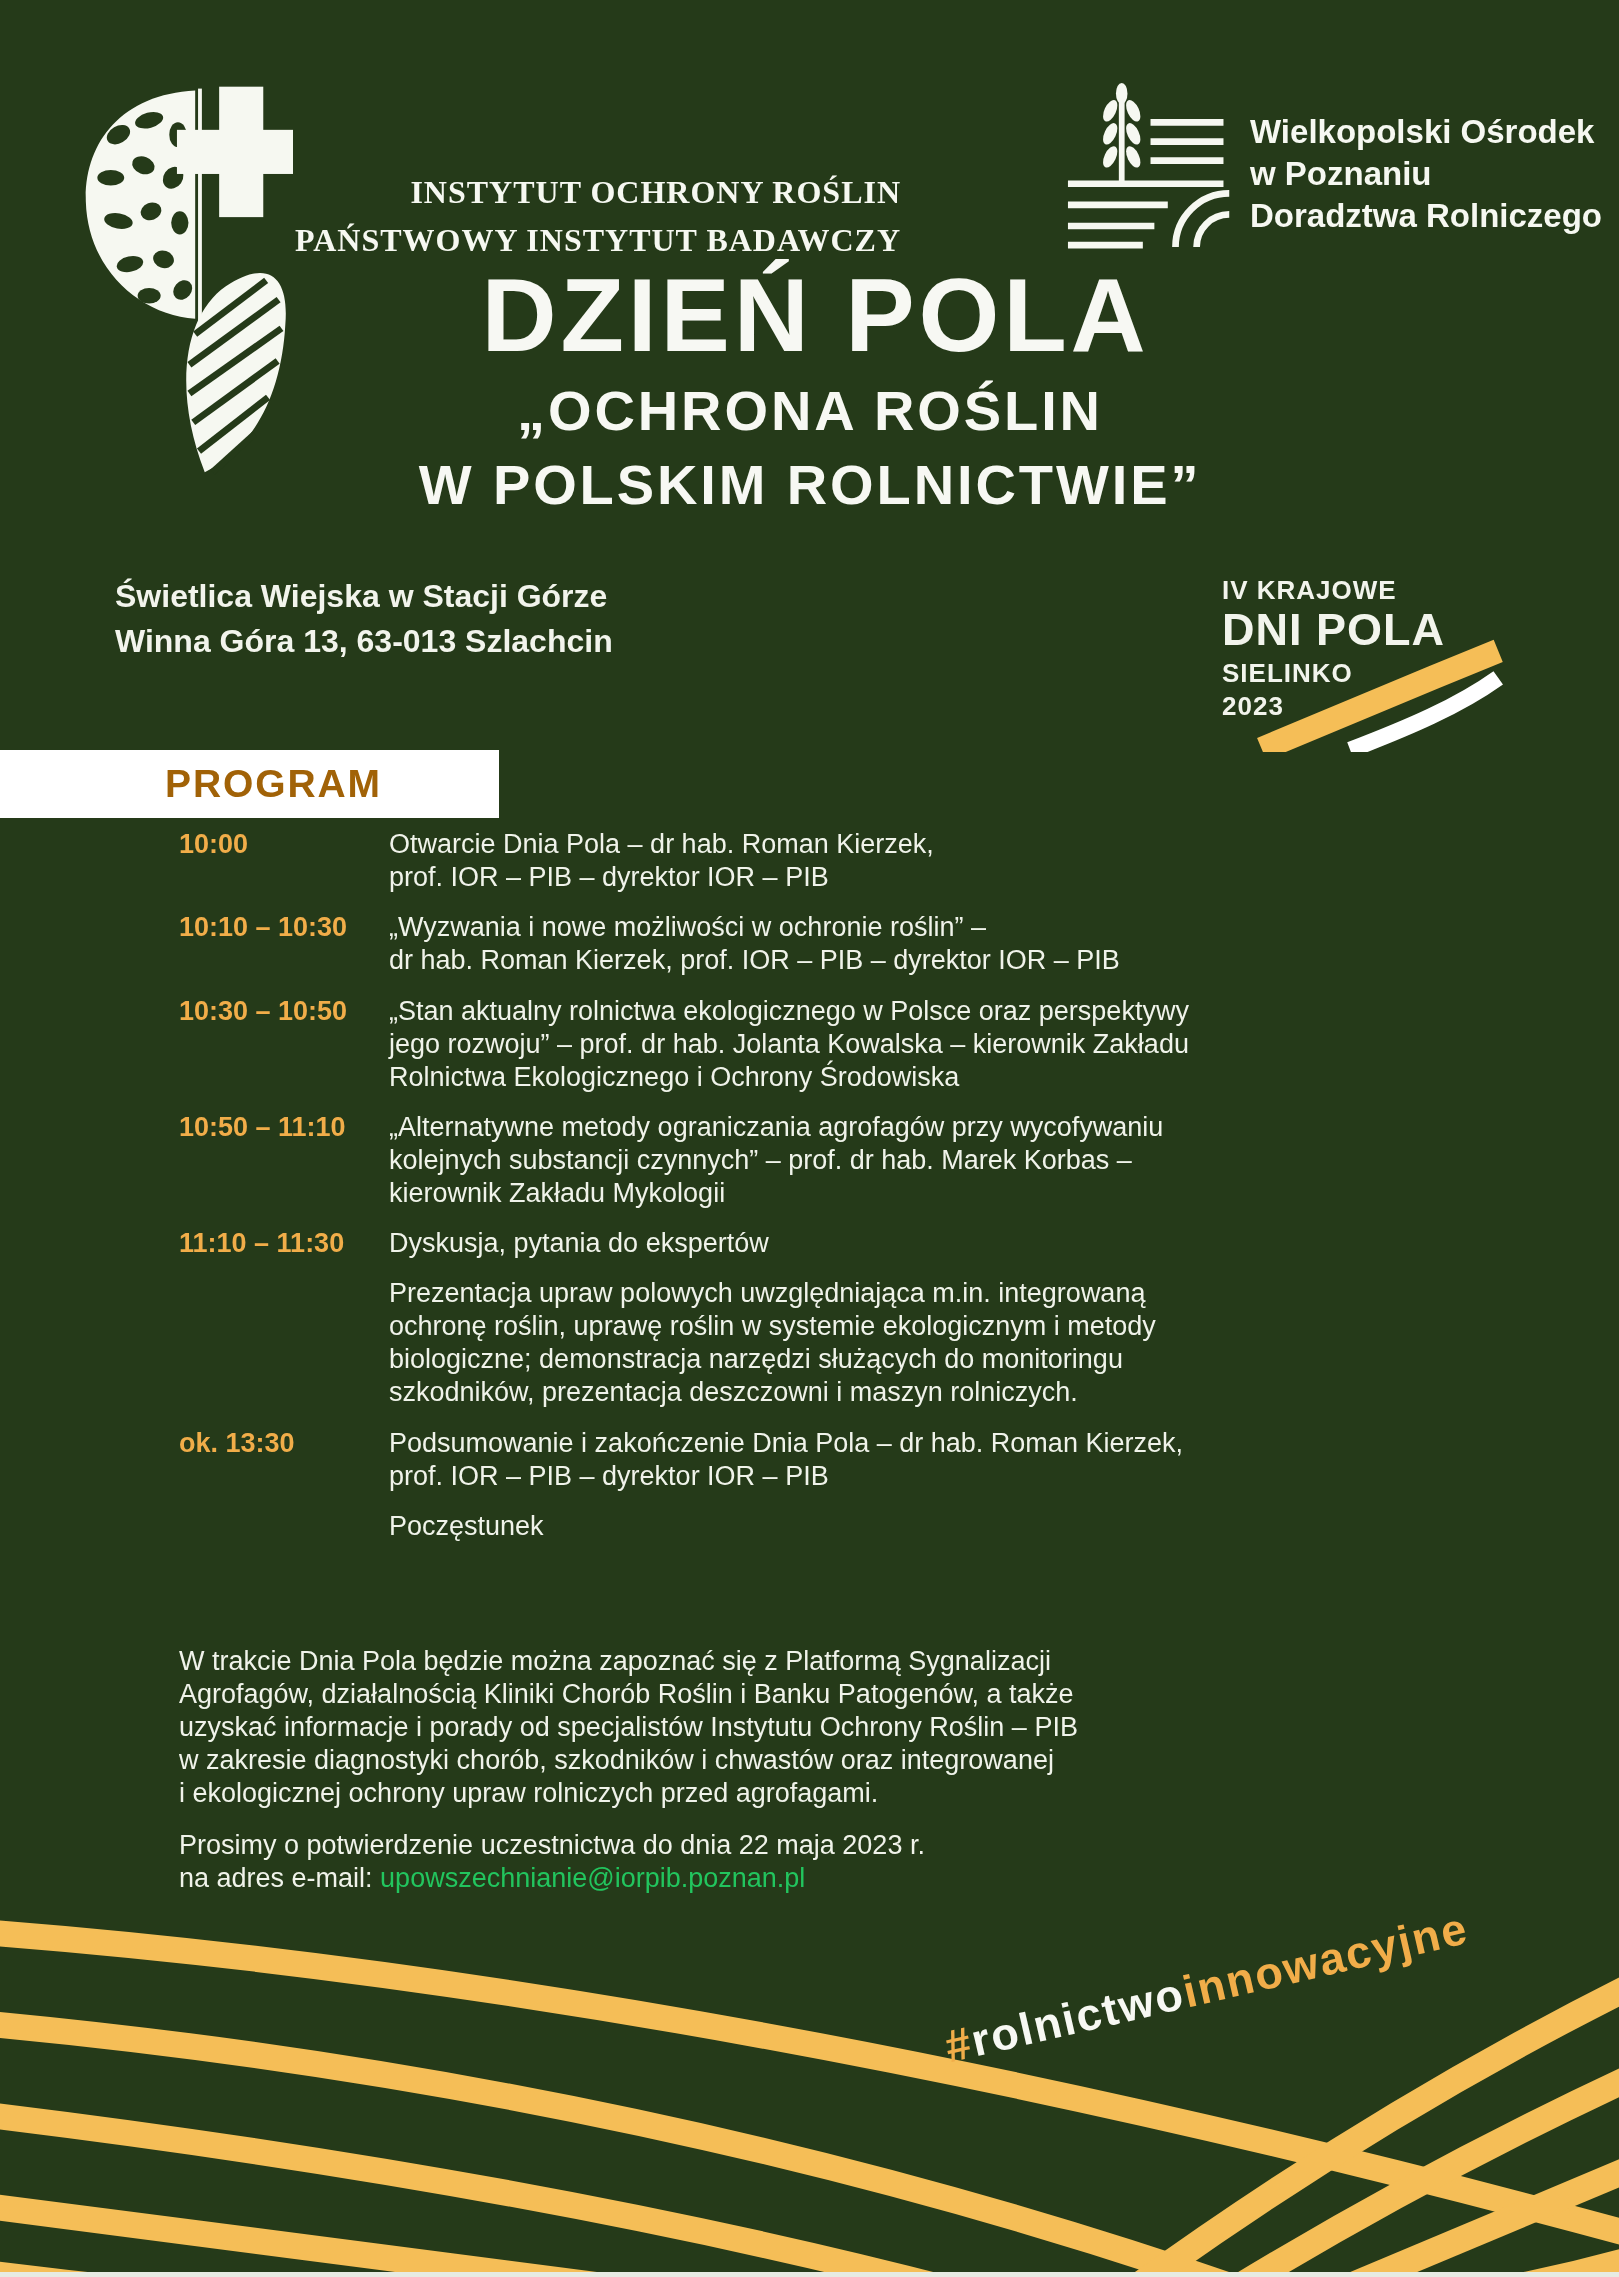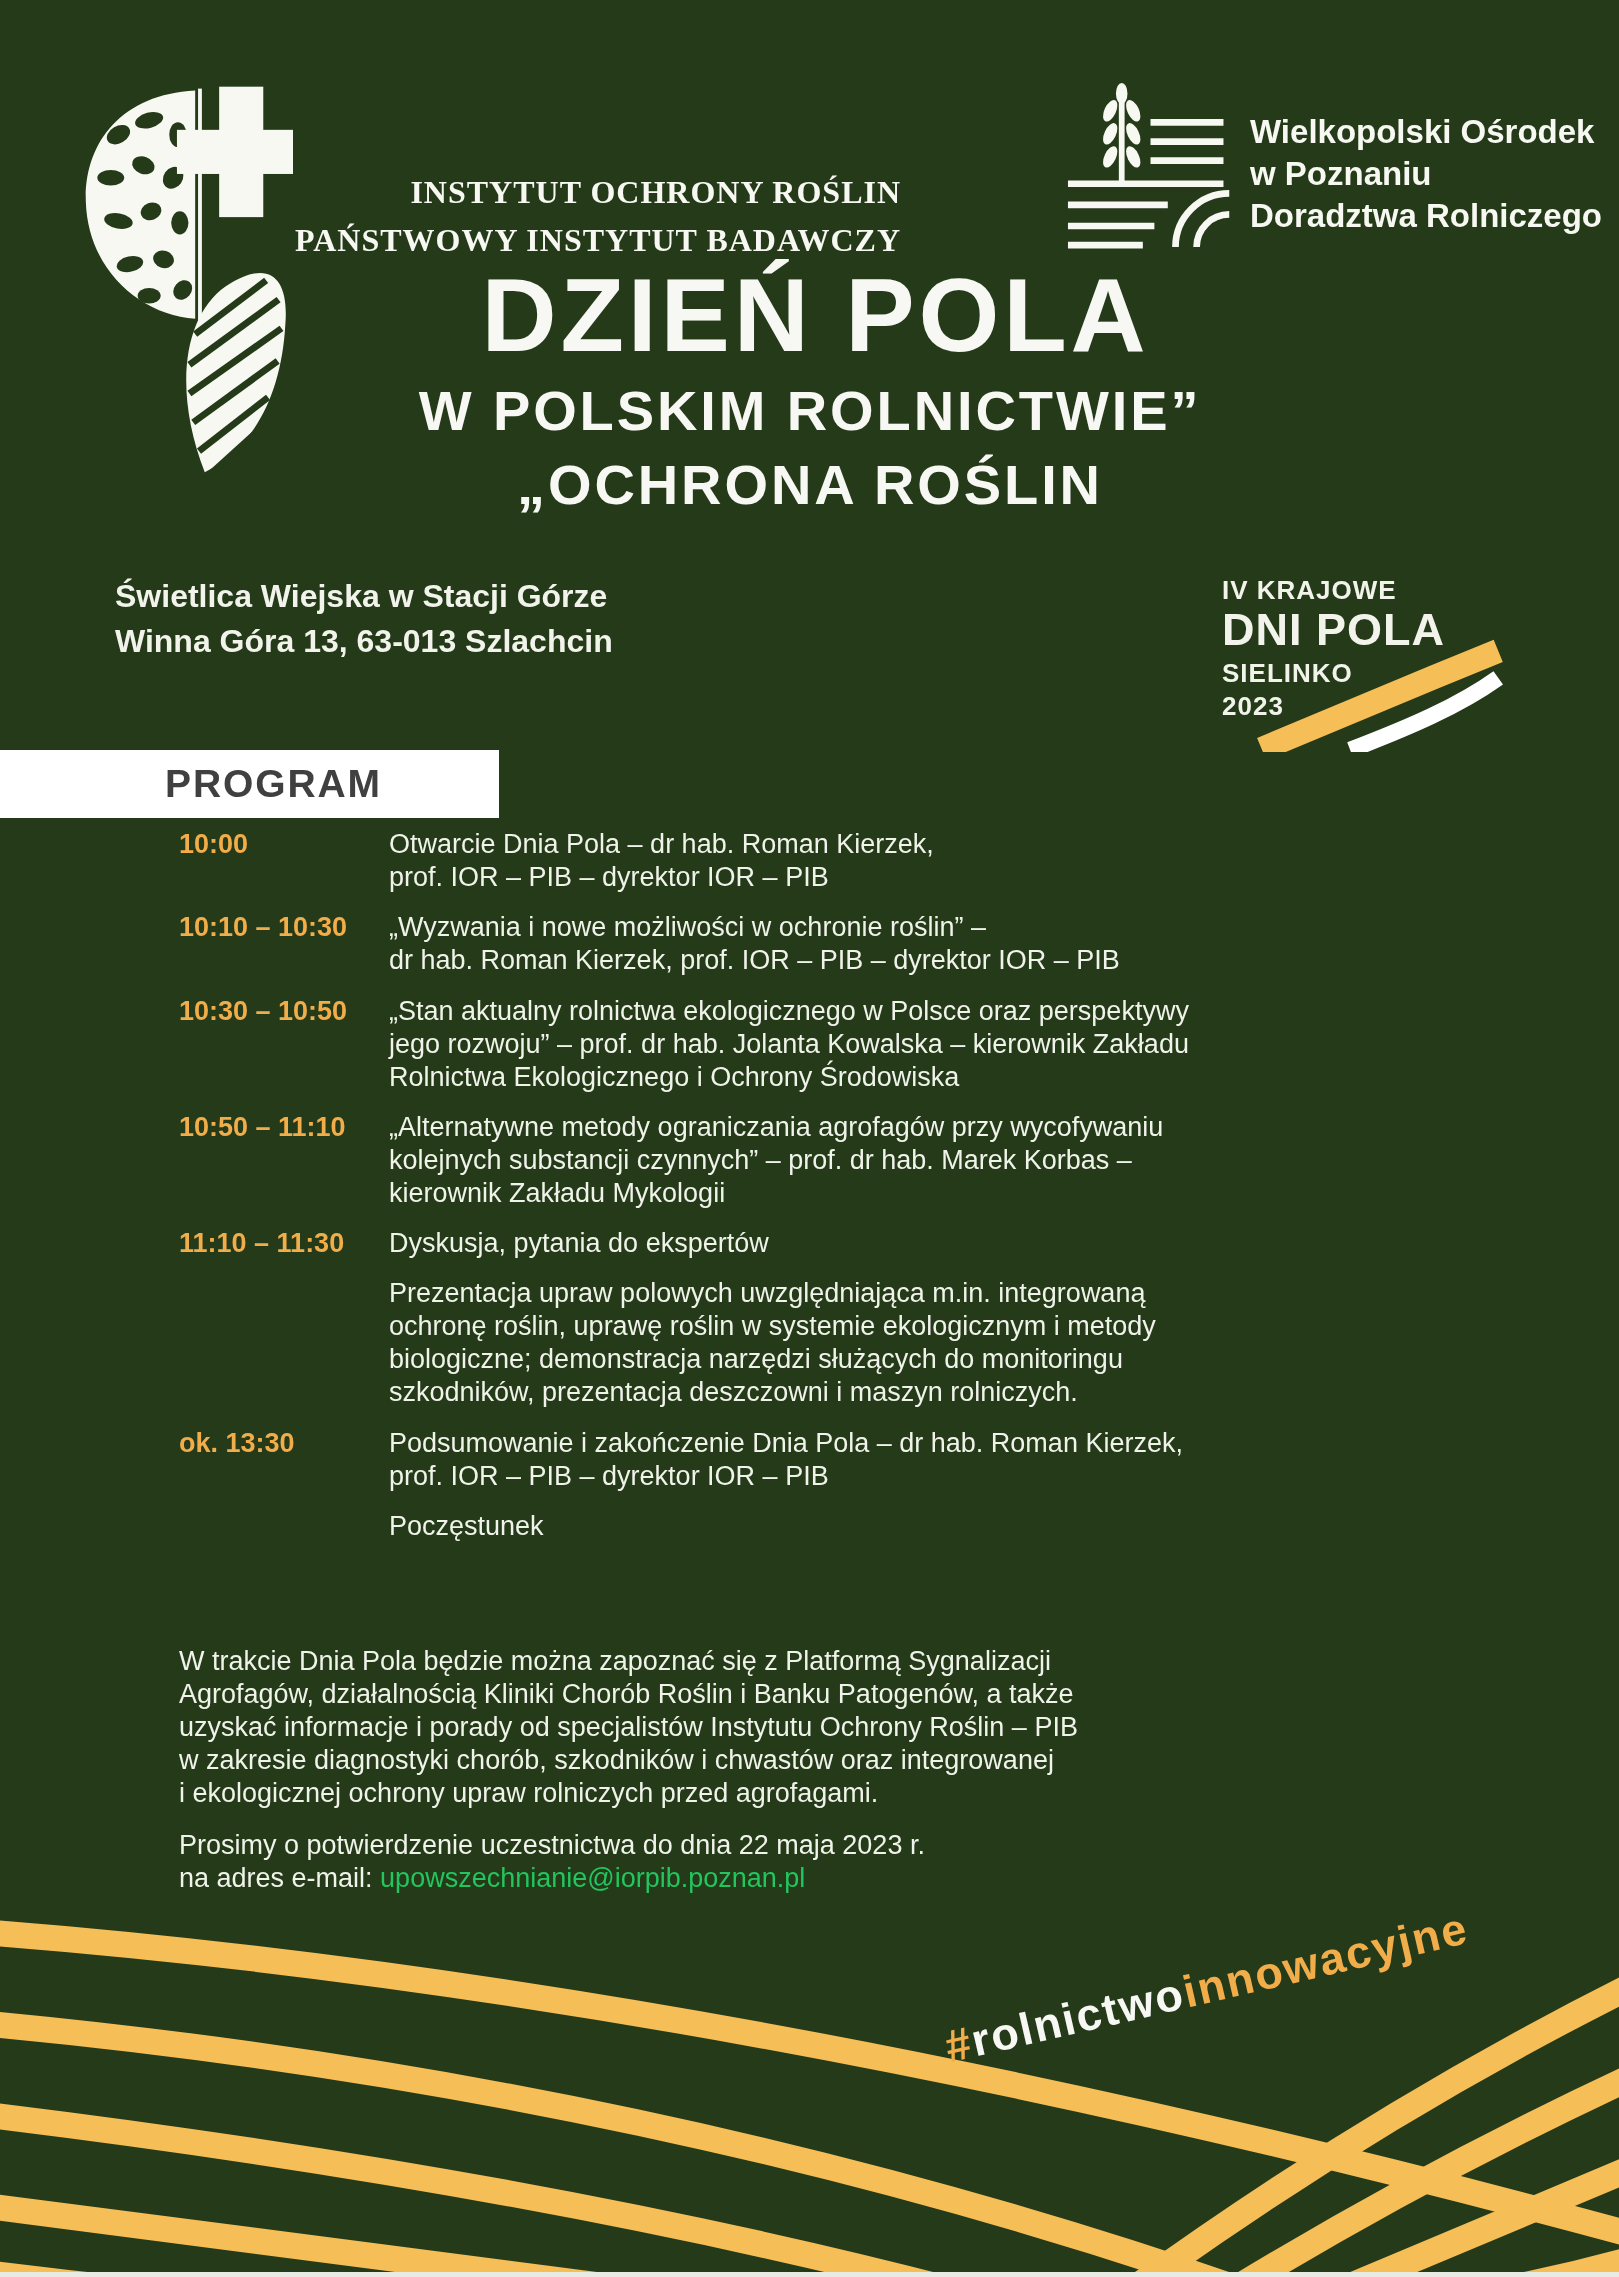--- a/index.html
+++ b/index.html
@@ -28,21 +28,21 @@
   
   .dni-logo{position:absolute; left:1222px; top:576px; width:288px;}
   .dni-line1{font-size:26px; font-weight:600; letter-spacing:1px; line-height:29px;}
   .dni-line2{font-size:45px; font-weight:800; letter-spacing:1px; line-height:50px;}
   .dni-line3{font-size:26px; font-weight:600; letter-spacing:1px; line-height:33px; margin-top:1.9px;}
   .dni-line4{font-size:26px; font-weight:600; letter-spacing:1px; line-height:33px;}
   .dni-swoosh{position:absolute; left:32px; top:46px;}
   
   .program-bar{position:absolute; left:0; top:750px; width:499px; height:68px; background:#FFFFFF;}
   .program-bar span{display:block; padding-left:165px; font-size:39px; font-weight:800;
-    letter-spacing:1.9px; line-height:68px; color:#404040;}
+    letter-spacing:1.9px; line-height:68px; color:#a16207;}
   
   .program-list{position:absolute; left:179px; top:828px; width:1345px;}
   .program-row{display:flex; margin-bottom:17.3px;}
   .program-time{width:210px; flex:0 0 210px; font-size:27px; line-height:33px; font-weight:700; color:#F1AD49;}
   .program-desc{flex:1; font-size:27px; line-height:33px; white-space:pre-line; color:#F0F3EA;}
   
   .footer-block{position:absolute; left:179px; top:1645px; width:1335px;}
   .footer-para{font-size:27px; line-height:33px; white-space:pre-line; color:#F0F3EA;}
   .footer-rsvp{margin-top:19px; font-size:27px; line-height:33px; color:#F0F3EA;}
   .rsvp-email{color:#22c55e; text-decoration:none; cursor:pointer;}
@@ -130,22 +130,22 @@
     </svg>
     <div class="logo-wodr-text">
       <div>Wielkopolski Ośrodek</div>
       <div>w Poznaniu</div>
       <div>Doradztwa Rolniczego</div>
     </div>
   </div>
 
   <div class="title-block">
     <h1 class="title-main">DZIEŃ POLA</h1>
+    <div class="title-sub">„OCHRONA ROŚLIN</div>
     <div class="title-sub">W POLSKIM ROLNICTWIE”</div>
-    <div class="title-sub">„OCHRONA ROŚLIN</div>
   </div>
 
   <div class="event-info">
     <div>Świetlica Wiejska w Stacji Górze</div>
     <div>Winna Góra 13, 63-013 Szlachcin</div>
   </div>
 
   <div class="dni-logo">
     <div class="dni-line1">IV KRAJOWE</div>
     <div class="dni-line2">DNI POLA</div>

